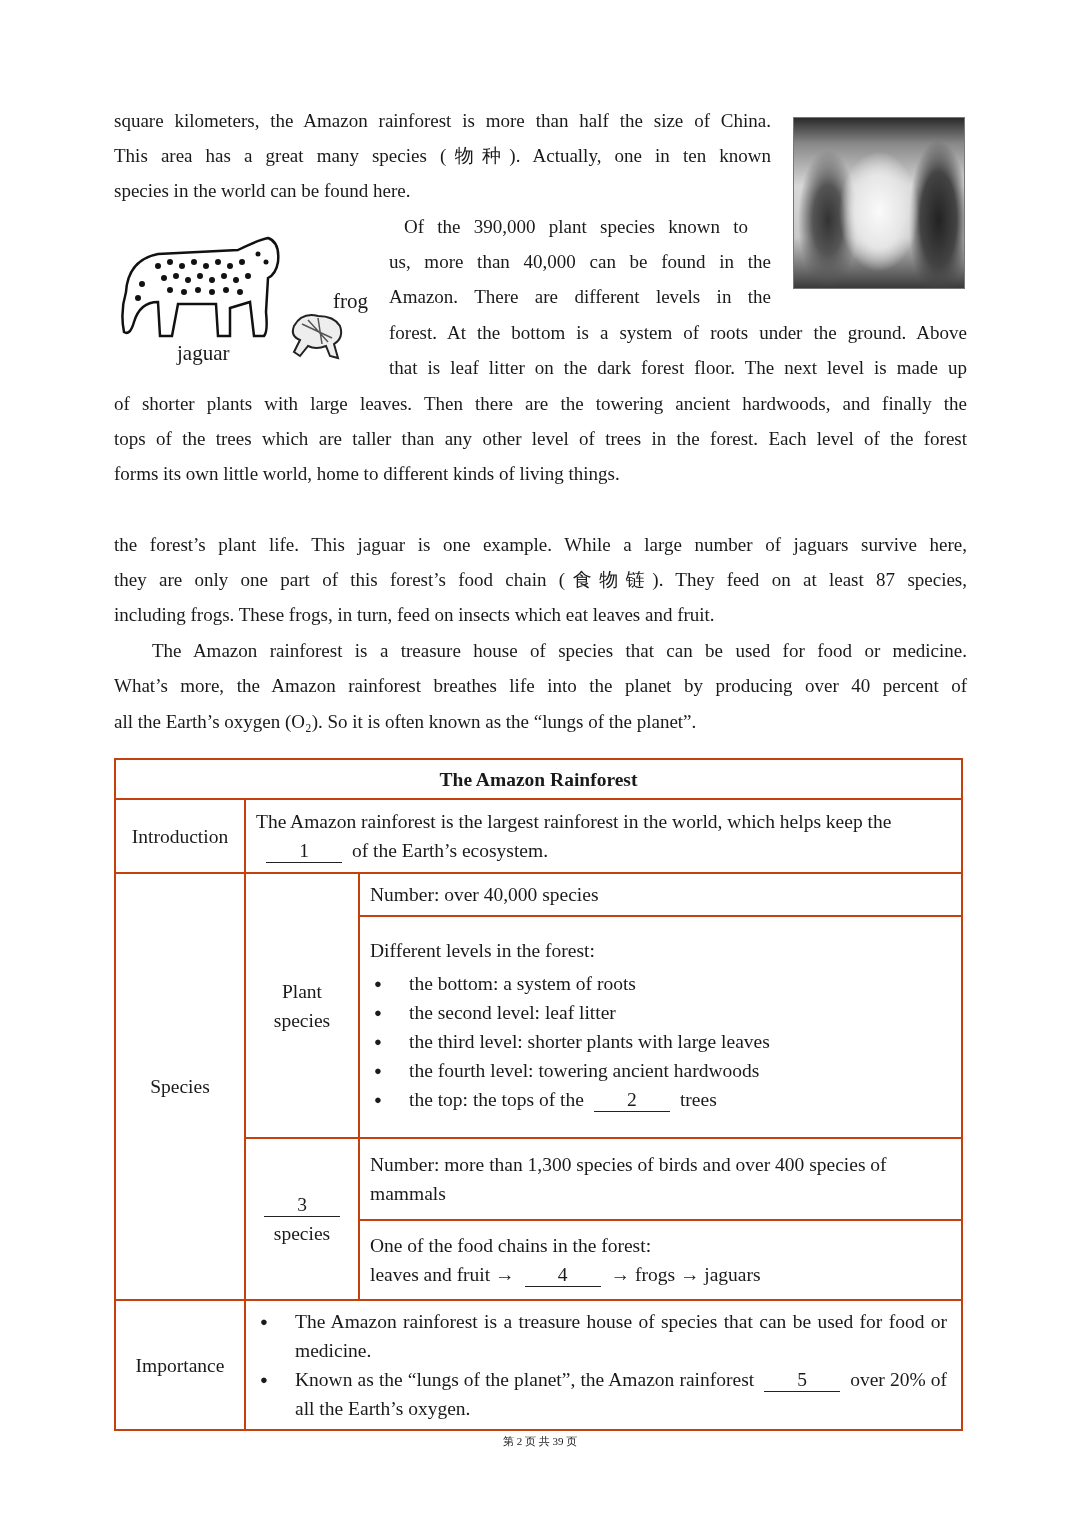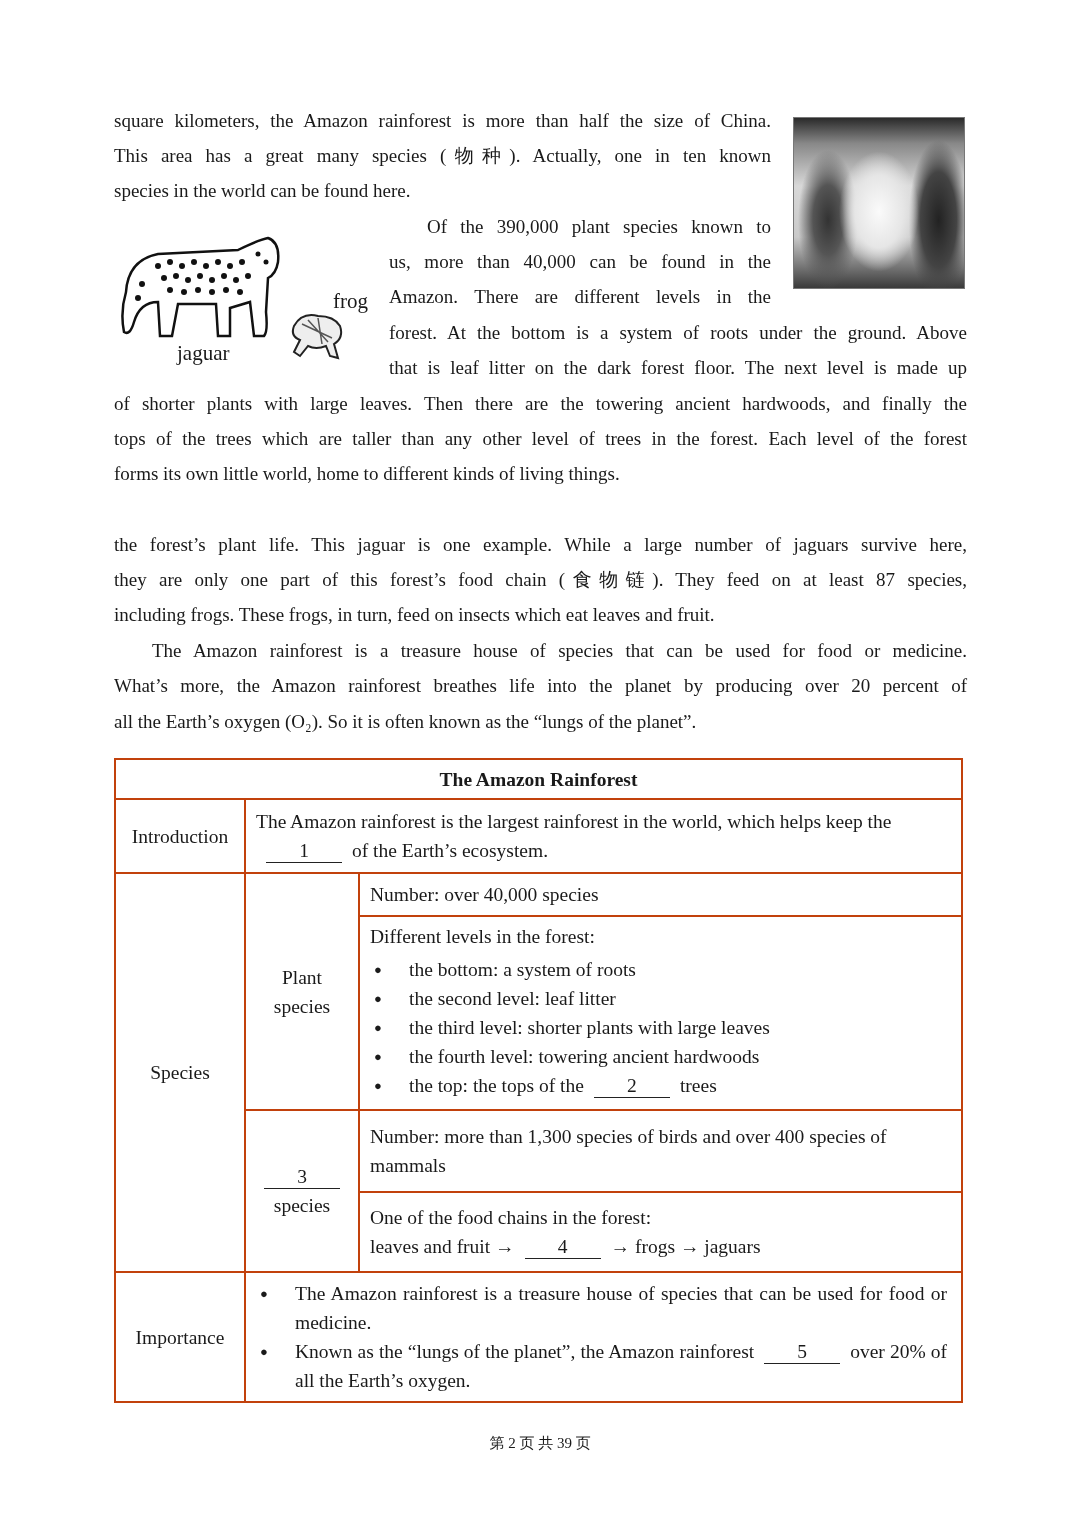--- a/index.html
+++ b/index.html
@@ -20,43 +20,43 @@
   .caption { position:absolute; font-size:21px; }
   table.summary { position:absolute; left:114px; top:758px; width:849px;
     border-collapse:collapse; font-size:19.5px; line-height:29px; }
   table.summary td { border:2px solid #c2410c; vertical-align:middle; padding:2px 10px;font-family:Liberation Serif, serif; }
   .head { text-align:center; font-weight:bold; height:34px; }
   .label { text-align:center; }
   ul.bul { list-style:none; margin:4px; padding:0; }
   ul.bul li { position:relative; padding-left:35px; }
   ul.bul li:before { content:"●"; position:absolute; left:0; font-size:13px; }
   .blank { display:inline-block; border-bottom:1.5px solid #222; width:76px; text-align:center; line-height:22px; margin:0 10px; }
-  .footer { position:absolute; left:0; width:1080px; top:1434px; text-align:center; font-size:15px; }
+  .footer { position:absolute; left:0; width:1080px; top:1434px; text-align:center; font-size:11px; }
 </style>
 </head>
 <body>
 
 <div class="page">
 
   <div class="line just" style="left:114px;top:109px;width:657px;">square kilometers, the Amazon rainforest is more than half the size of China.</div>
   <div class="line just" style="left:114px;top:144px;width:657px;">This area has a great many species (物种). Actually, one in ten known</div>
   <div class="line" style="left:114px;top:179px;">species in the world can be found here.</div>
-  <div class="line just" style="left:427px;top:215px;width:344px;">Of the 390,000 plant species known to</div>
+  <div class="line just" style="left:404px;top:215px;width:344px;">Of the 390,000 plant species known to</div>
   <div class="line just" style="left:389px;top:250px;width:382px;">us, more than 40,000 can be found in the</div>
   <div class="line just" style="left:389px;top:321px;width:578px;">forest. At the bottom is a system of roots under the ground. Above</div>
   <div class="line just" style="left:389px;top:285px;width:382px;">Amazon. There are different levels in the</div>
   <div class="line just" style="left:389px;top:356px;width:578px;">that is leaf litter on the dark forest floor. The next level is made up</div>
   <div class="line just" style="left:114px;top:392px;width:853px;">of shorter plants with large leaves. Then there are the towering ancient hardwoods, and finally the</div>
   <div class="line" style="left:114px;top:462px;">forms its own little world, home to different kinds of living things.</div>
   <div class="line just" style="left:114px;top:427px;width:853px;">tops of the trees which are taller than any other level of trees in the forest. Each level of the forest</div>
   <div class="line just" style="left:114px;top:533px;width:853px;">the forest’s plant life. This jaguar is one example. While a large number of jaguars survive here,</div>
   <div class="line just" style="left:114px;top:568px;width:853px;">they are only one part of this forest’s food chain (食物链). They feed on at least 87 species,</div>
   <div class="line" style="left:114px;top:603px;">including frogs. These frogs, in turn, feed on insects which eat leaves and fruit.</div>
   <div class="line just" style="left:152px;top:639px;width:815px;">The Amazon rainforest is a treasure house of species that can be used for food or medicine.</div>
-  <div class="line just" style="left:114px;top:674px;width:853px;">What’s more, the Amazon rainforest breathes life into the planet by producing over 20 percent of</div>
+  <div class="line just" style="left:114px;top:674px;width:853px;">What’s more, the Amazon rainforest breathes life into the planet by producing over 40 percent of</div>
   <div class="line" style="left:114px;top:710px;">all the Earth’s oxygen (O₂). So it is often known as the “lungs of the planet”.</div>
 
   <div class="forest-img"></div>
 
   <svg class="jaguar-img" viewBox="0 0 170 112">
     <path d="M8,60 Q10,28 40,22 L120,18 Q140,8 150,6 Q162,10 160,30 Q158,42 150,46 L148,80 Q150,100 146,104 L136,104 L132,70 L112,76 L112,104 L100,104 L98,72 L60,72 L54,104 L42,104 L40,70 Q22,70 16,90 Q12,104 6,100 Q2,80 8,60 Z" fill="#fff" stroke="#111" stroke-width="2.5"></path>
     <g fill="#111">
       <circle cx="40" cy="34" r="3"></circle>
         <circle cx="52" cy="30" r="3"></circle>
         <circle cx="64" cy="34" r="3"></circle>
@@ -109,21 +109,21 @@
       </td>
     </tr>
     <tr style="height:43px;">
       <td rowspan="4" class="label">Species</td>
       <td rowspan="2" class="label">
         <div>Plant</div>
         <div>species</div>
       </td>
       <td>Number: over 40,000 species</td>
     </tr>
-    <tr style="height:194px;">
+    <tr style="height:222px;">
       <td>
         <div>Different levels in the forest:</div>
         <ul class="bul">
           <li>the bottom: a system of roots</li>
           <li>the second level: leaf litter</li>
           <li>the third level: shorter plants with large leaves</li>
           <li>the fourth level: towering ancient hardwoods</li>
           <li><span>the top: the tops of the</span><span class="blank">2</span><span>trees</span></li>
         </ul>
       </td>

